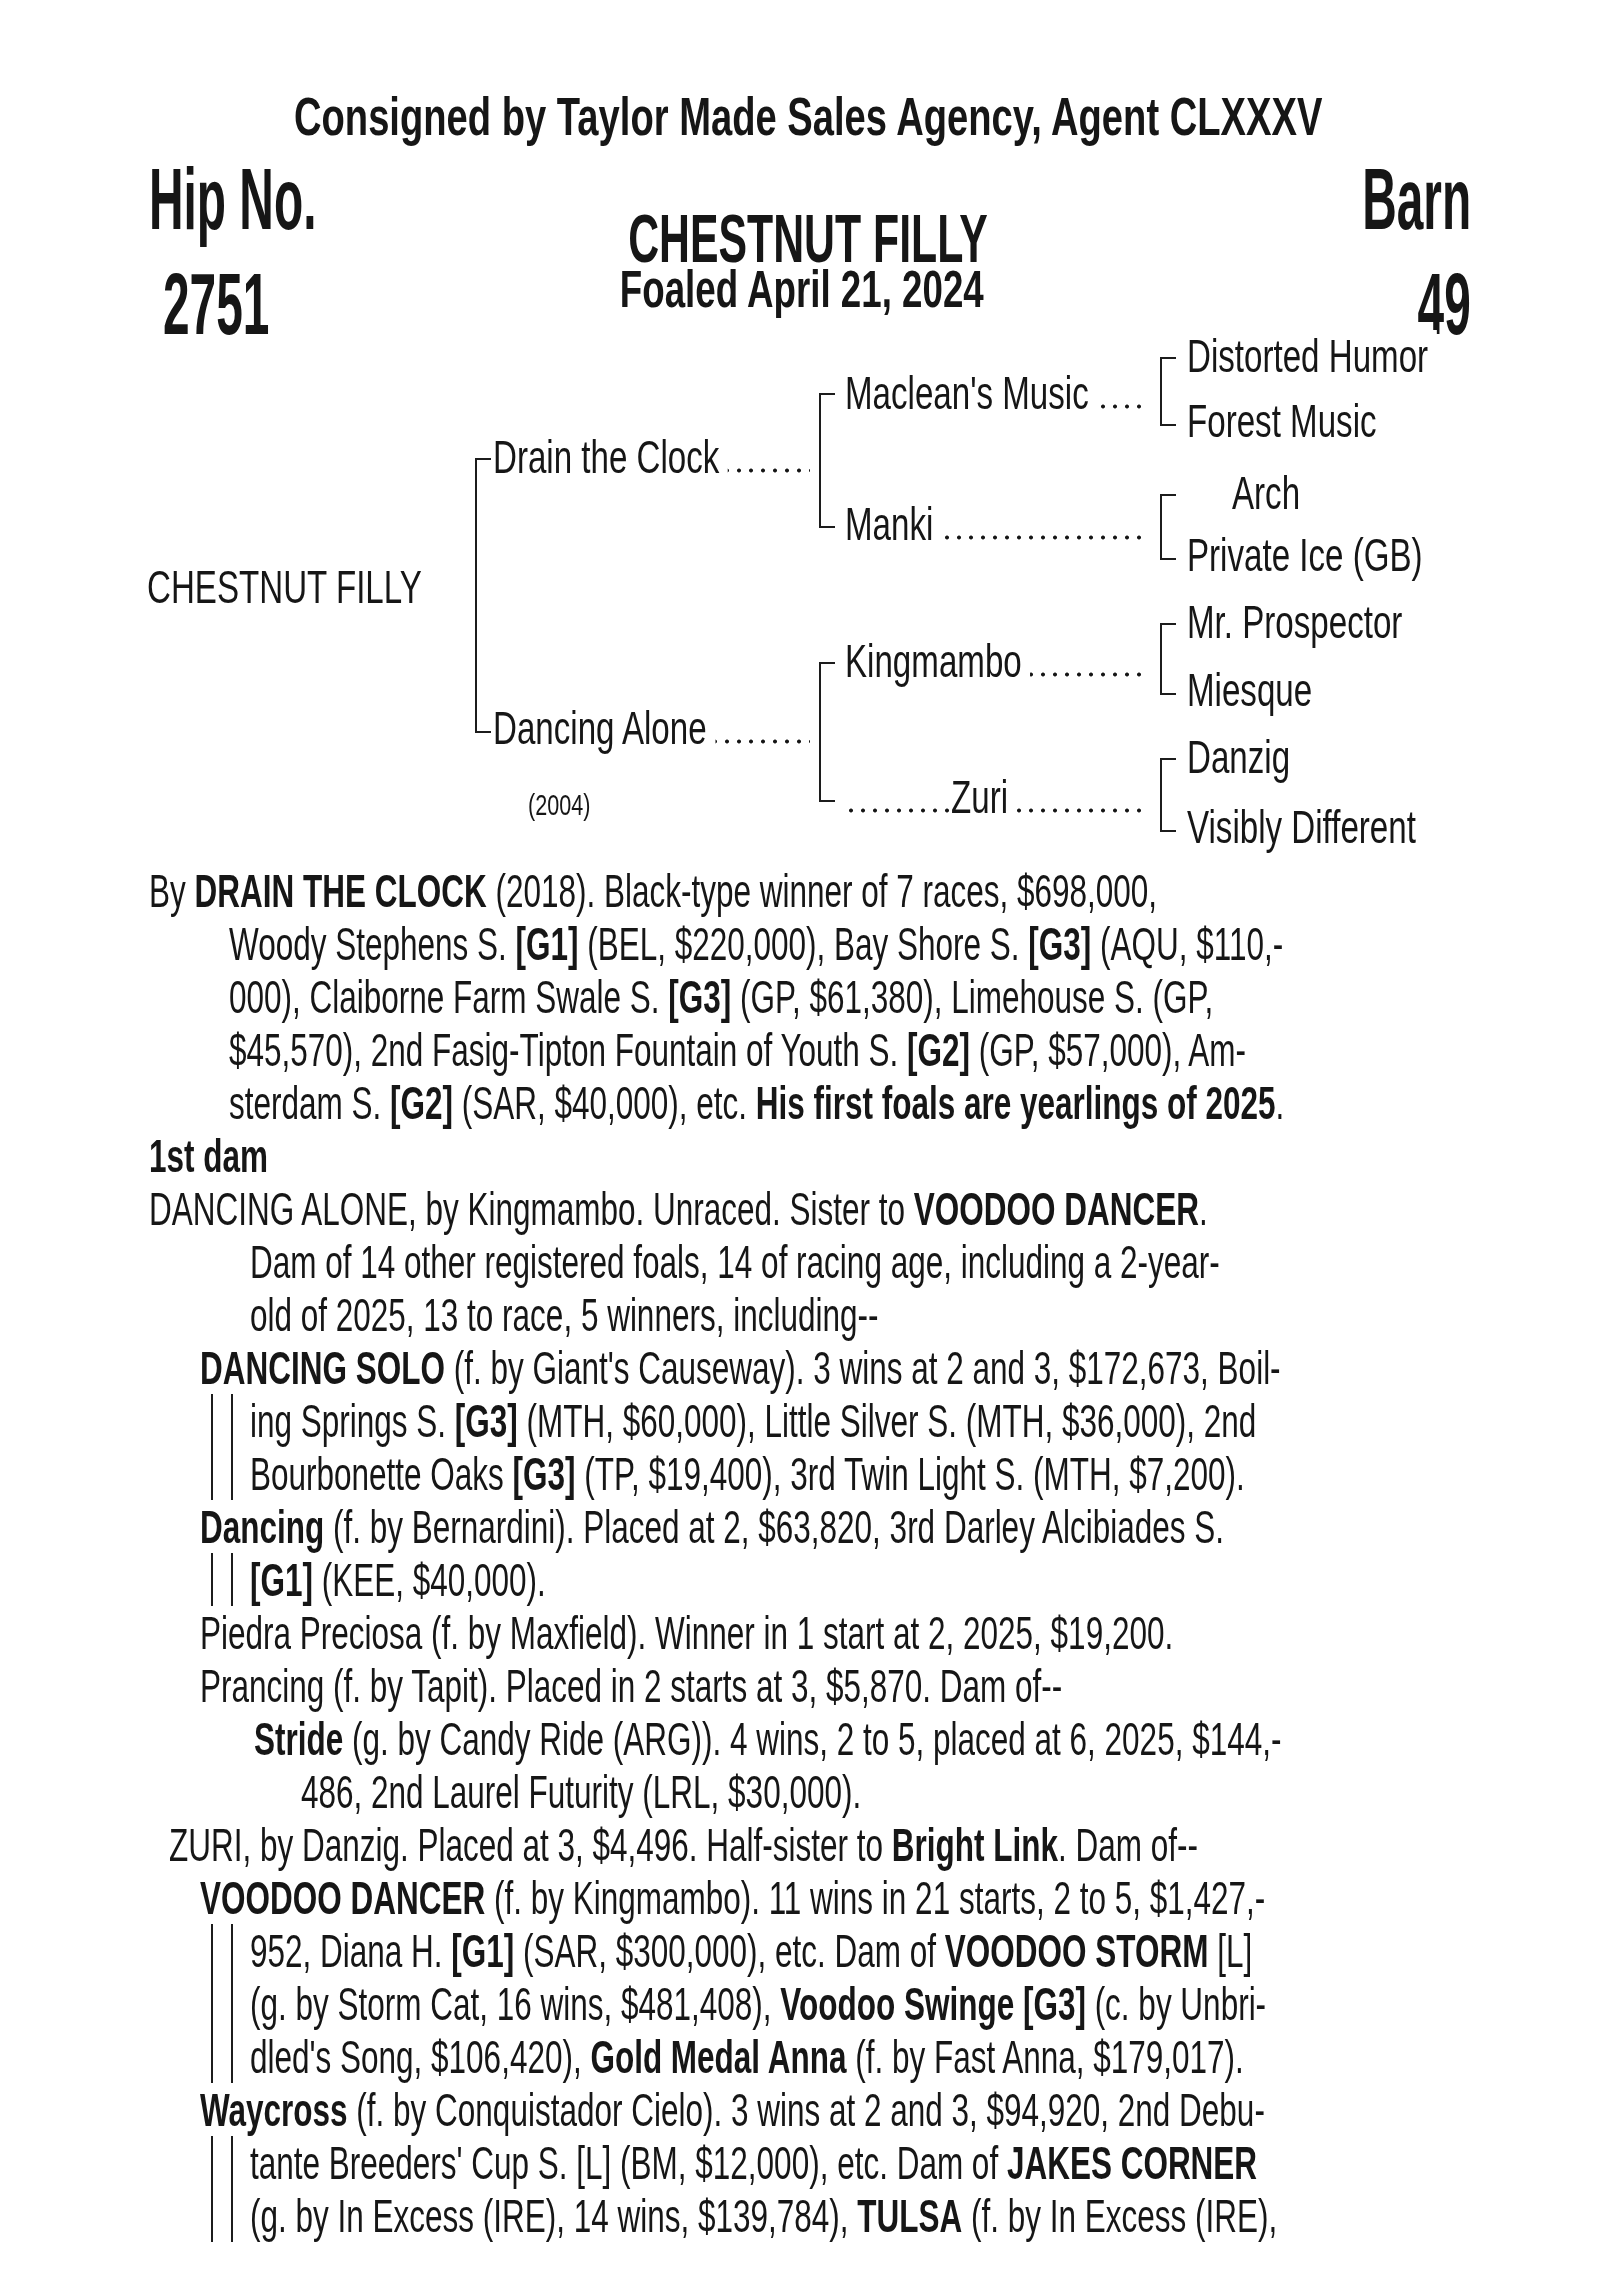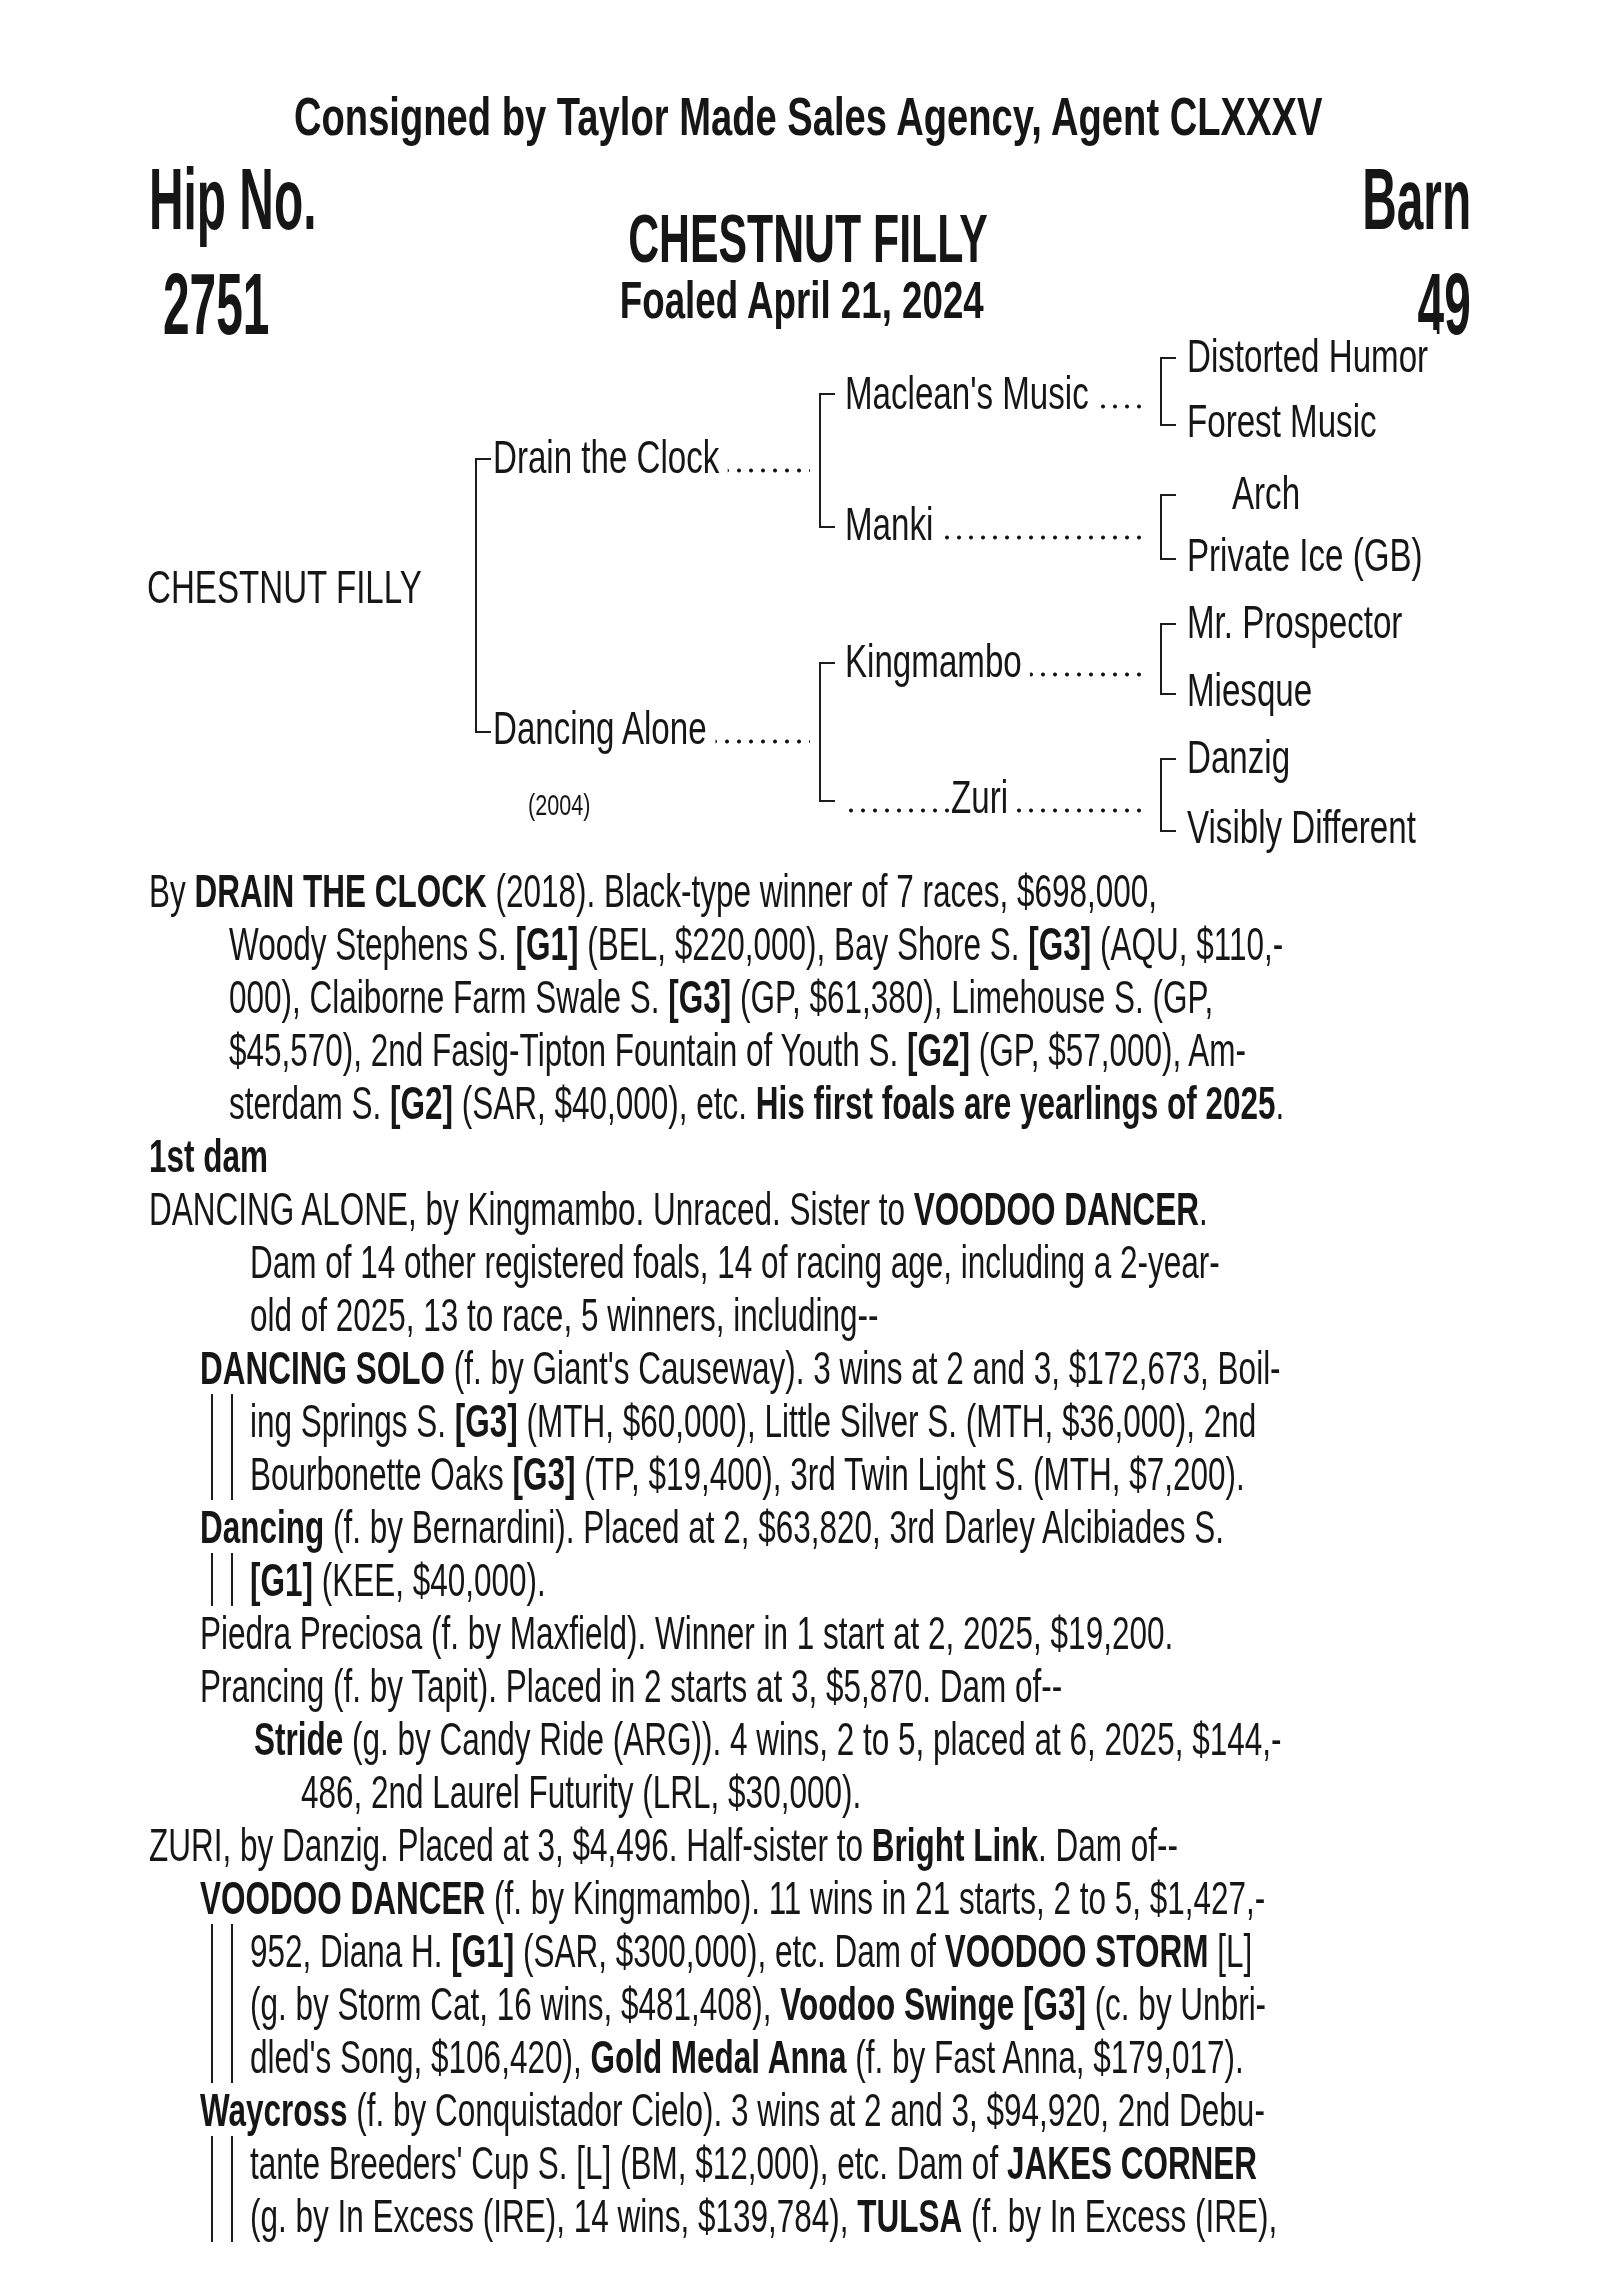--- a/index.html
+++ b/index.html
@@ -25,21 +25,21 @@
   .hip-label{left:149px;top:162px;}
   .hip-no{left:163px;top:267px;}
   .hipbarn .sqz{transform:scaleX(.55);}
   .barn-label{right:145px;top:162px;text-align:right;}
   .barn-no{right:145px;top:267px;text-align:right;}
   .barn-label .sqz,.barn-no .sqz{transform:scaleX(.55);transform-origin:100% 50%;}
   .title{left:0;right:0;top:202px;height:73px;line-height:73px;text-align:center;
     font-size:69px;font-weight:bold;}
   .title .sqz{transform:scaleX(.62);transform-origin:50% 50%;}
   .foaled{left:0;right:12px;top:263px;height:53px;line-height:53px;text-align:center;
-    font-size:51px;font-weight:bold;margin-top:11px;}
+    font-size:51px;font-weight:bold;}
   .foaled .sqz{transform:scaleX(.72);transform-origin:50% 50%;}
 
   
   .tnode{position:absolute;height:53px;line-height:53px;font-size:46px;}
   .tnode .nm{display:inline-block;white-space:nowrap;background:#fff;
     padding-right:12px;transform:scaleX(.72);transform-origin:0 50%;position:relative;}
   .tnode.lead{
     background-image:radial-gradient(circle,#161616 1.6px,transparent 2.1px);
     background-size:12px 4.6px;background-repeat:repeat-x;background-position:0 37px;
   }
@@ -143,21 +143,21 @@
       <div class="line" style="padding-left: 101px;"><span class="sqz">old of 2025, 13 to race, 5 winners, including--</span></div>
       <div class="line" style="padding-left: 51px;"><span class="sqz"><b>DANCING SOLO</b> (f. by Giant's Causeway). 3 wins at 2 and 3, $172,673, Boil-</span></div>
       <div class="line bars" style="padding-left: 101px;"><span class="sqz">ing Springs S. <b>[G3]</b> (MTH, $60,000), Little Silver S. (MTH, $36,000), 2nd</span></div>
       <div class="line bars" style="padding-left: 101px;"><span class="sqz">Bourbonette Oaks <b>[G3]</b> (TP, $19,400), 3rd Twin Light S. (MTH, $7,200).</span></div>
       <div class="line" style="padding-left: 51px;"><span class="sqz"><b>Dancing</b> (f. by Bernardini). Placed at 2, $63,820, 3rd Darley Alcibiades S.</span></div>
       <div class="line bars" style="padding-left: 101px;"><span class="sqz"><b>[G1]</b> (KEE, $40,000).</span></div>
       <div class="line" style="padding-left: 51px;"><span class="sqz">Piedra Preciosa (f. by Maxfield). Winner in 1 start at 2, 2025, $19,200.</span></div>
       <div class="line" style="padding-left: 51px;"><span class="sqz">Prancing (f. by Tapit). Placed in 2 starts at 3, $5,870. Dam of--</span></div>
       <div class="line" style="padding-left: 105px;"><span class="sqz"><b>Stride</b> (g. by Candy Ride (ARG)). 4 wins, 2 to 5, placed at 6, 2025, $144,-</span></div>
       <div class="line" style="padding-left: 152px;"><span class="sqz">486, 2nd Laurel Futurity (LRL, $30,000).</span></div>
-      <div class="line" style="padding-left: 0px;"><span class="sqz">ZURI, by Danzig. Placed at 3, $4,496. Half-sister to <b>Bright Link</b>. Dam of--</span></div>
+      <div class="line" style="padding-left: 0px; margin-left: 20px;"><span class="sqz">ZURI, by Danzig. Placed at 3, $4,496. Half-sister to <b>Bright Link</b>. Dam of--</span></div>
       <div class="line" style="padding-left: 51px;"><span class="sqz"><b>VOODOO DANCER</b> (f. by Kingmambo). 11 wins in 21 starts, 2 to 5, $1,427,-</span></div>
       <div class="line bars" style="padding-left: 101px;"><span class="sqz">952, Diana H. <b>[G1]</b> (SAR, $300,000), etc. Dam of <b>VOODOO STORM</b> [L]</span></div>
       <div class="line bars" style="padding-left: 101px;"><span class="sqz">(g. by Storm Cat, 16 wins, $481,408), <b>Voodoo Swinge [G3]</b> (c. by Unbri-</span></div>
       <div class="line bars" style="padding-left: 101px;"><span class="sqz">dled's Song, $106,420), <b>Gold Medal Anna</b> (f. by Fast Anna, $179,017).</span></div>
       <div class="line" style="padding-left: 51px; text-align: right;"><span class="sqz"><b>Waycross</b> (f. by Conquistador Cielo). 3 wins at 2 and 3, $94,920, 2nd Debu-</span></div>
       <div class="line bars" style="padding-left: 101px;"><span class="sqz">tante Breeders' Cup S. [L] (BM, $12,000), etc. Dam of <b>JAKES CORNER</b></span></div>
       <div class="line bars" style="padding-left: 101px;"><span class="sqz">(g. by In Excess (IRE), 14 wins, $139,784), <b>TULSA</b> (f. by In Excess (IRE),</span></div>
     </div>
 
 </div>

